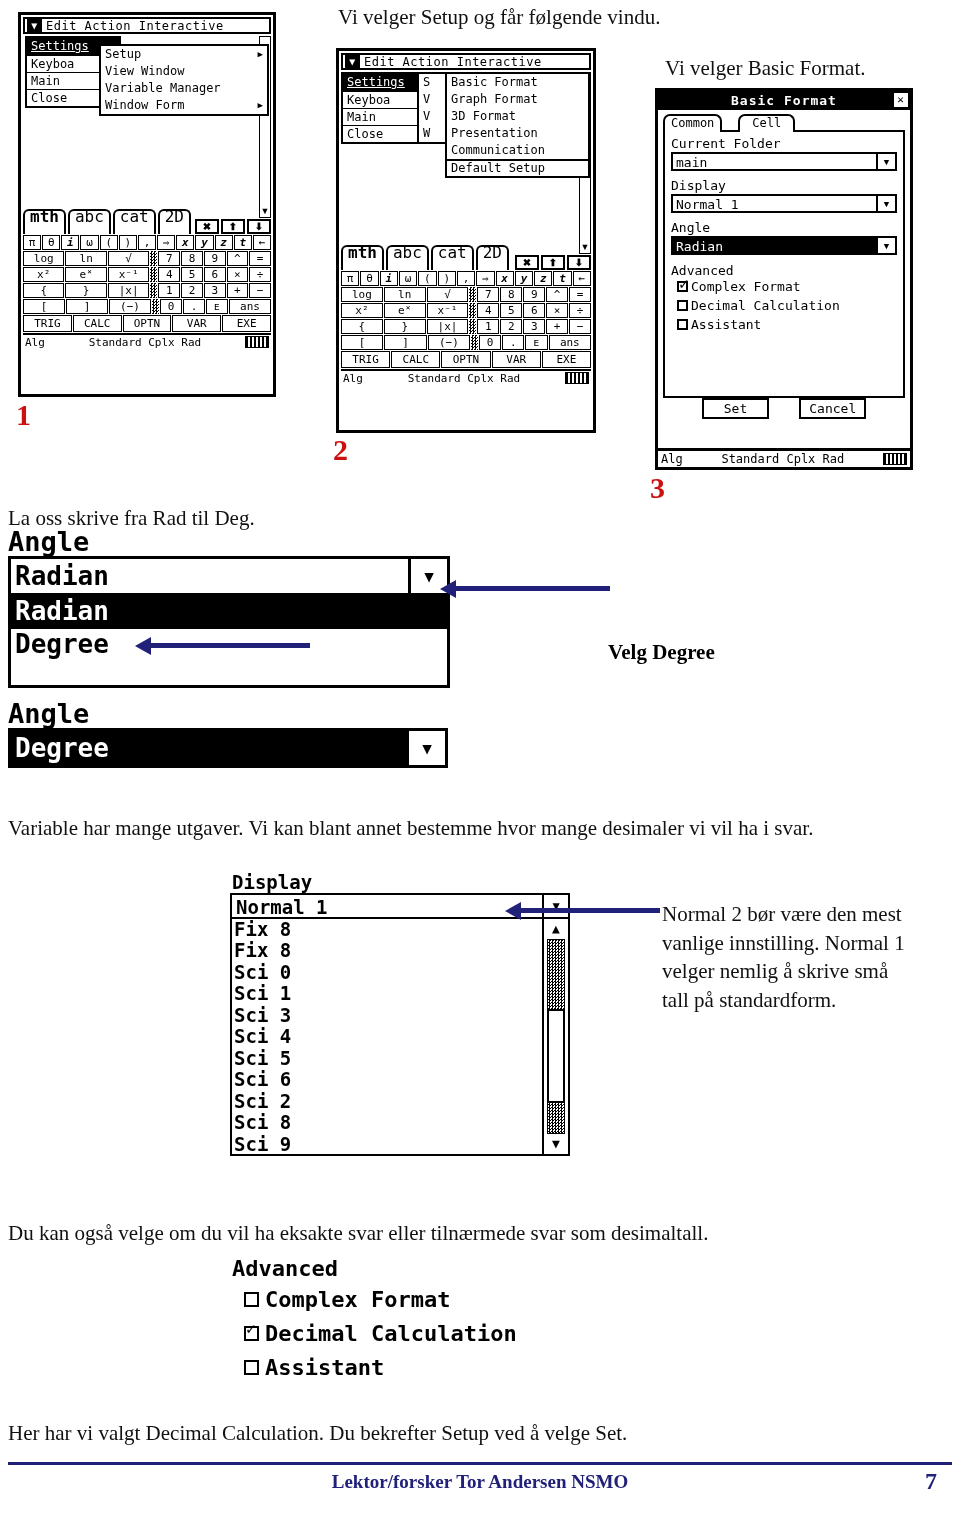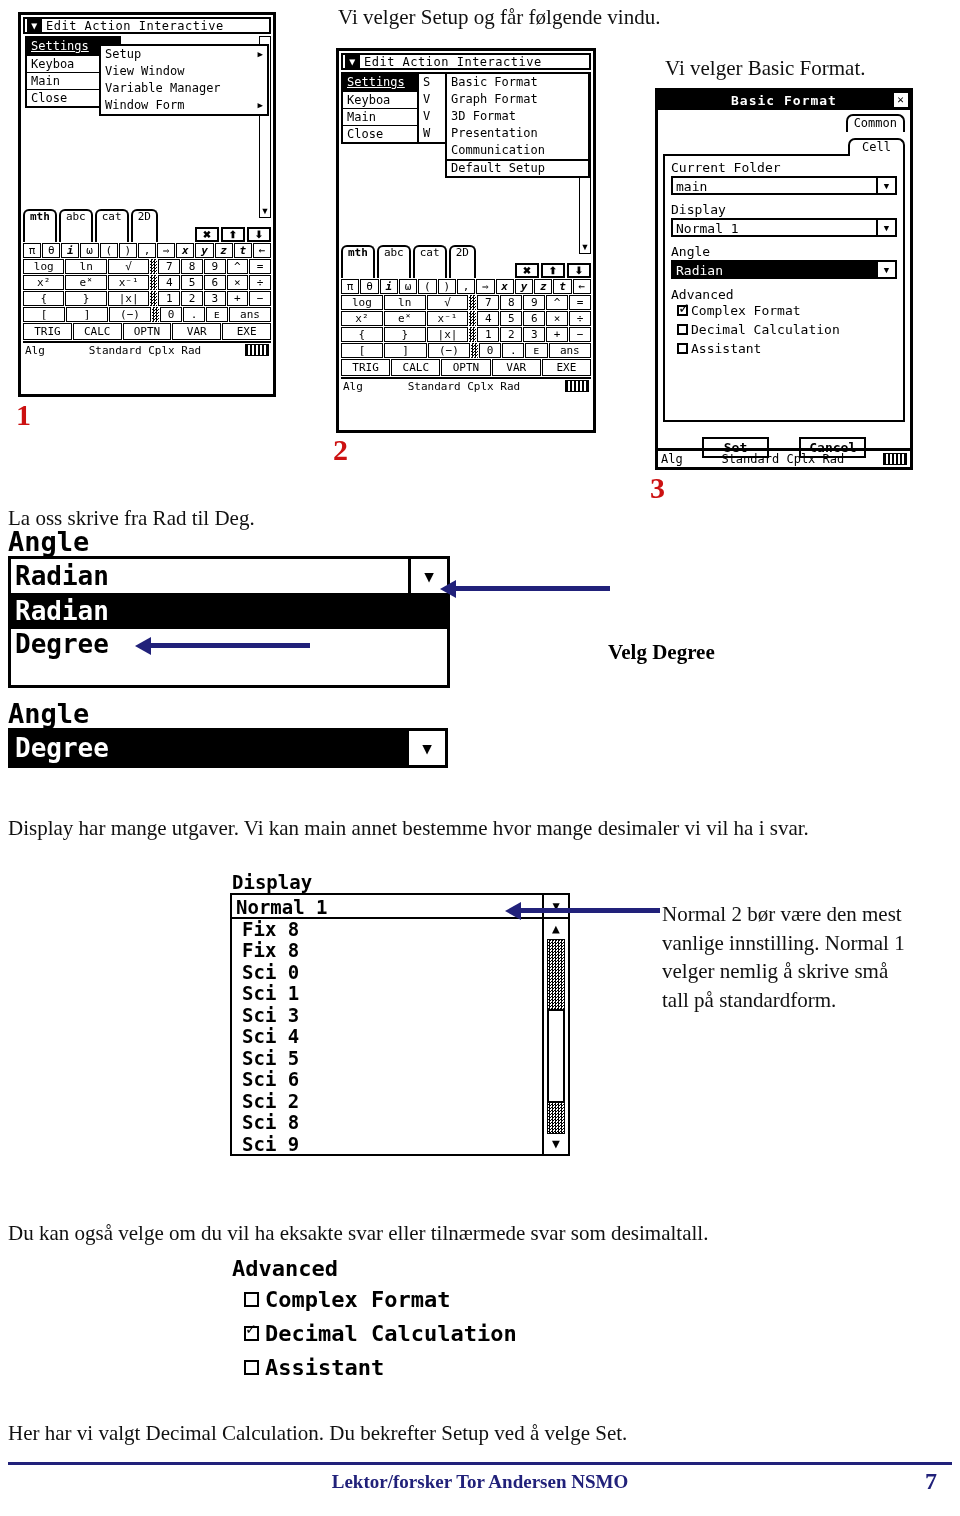--- a/index.html
+++ b/index.html
@@ -38,21 +38,21 @@
   .menu.nolines .mi + .mi{border-top:none;}
 
   .vscroll{position:absolute;right:2px;border:1px solid #000;background:#fff;box-sizing:border-box;}
   .vscroll .tri{position:absolute;left:50%;transform:translateX(-50%);font-size:9px;line-height:1;}
 
   
   .kb{position:absolute;left:0;right:0;bottom:0;padding:1px 2px 0 2px;box-sizing:border-box;}
   .tabrow{display:flex;gap:2px;align-items:flex-end;margin-bottom:1px;}
   .ktab{
     border:2px solid #000;border-bottom:none;border-radius:6px 6px 0 0;
-    font-size:11px;padding:0 5px;height:33px;line-height:12px;background:#fff;box-sizing:border-box;
+    font-size:16px;padding:0 5px;height:25px;line-height:12px;background:#fff;box-sizing:border-box;
     font-family:"DejaVu Sans Mono","Liberation Mono",monospace;
   }
   .ktab.active{font-weight:bold;}
   .kicon{border:2px solid #000;width:24px;height:15px;font-size:10px;line-height:11px;
     text-align:center;background:#fff;box-sizing:border-box;font-weight:bold;}
   .krow{display:flex;gap:1px;margin-bottom:1px;}
   .key{
     border:1px solid #000;flex:1;height:15px;line-height:13px;text-align:center;font-size:11px;
     background:#fff;box-sizing:border-box;font-family:"DejaVu Sans Mono","Liberation Mono",monospace;
     overflow:hidden;white-space:nowrap;
@@ -87,21 +87,21 @@
   .arrow-head{position:absolute;width:0;height:0;border-top:9px solid transparent;
     border-bottom:9px solid transparent;border-right:16px solid #21217a;}
 
   
   .dd-wrap{position:absolute;background:#fff;}
   .dd-title{font-size:19px;font-weight:bold;line-height:1.1;padding-left:2px;}
   .dd-combo{border:2px solid #000;display:flex;height:26px;box-sizing:border-box;}
   .dd-combo .val{flex:1;font-size:19px;font-weight:bold;padding:2px 4px;line-height:20px;}
   .dd-combo .btn{width:24px;border-left:2px solid #000;display:flex;align-items:center;justify-content:center;font-size:12px;}
   .dd-list{border:2px solid #000;border-top:none;display:flex;box-sizing:border-box;height:237px;}
-  .dd-items{flex:1;padding-left:10px;}
+  .dd-items{flex:1;padding-left:2px;}
   .dd-item{font-size:19px;font-weight:bold;line-height:21.5px;height:21.5px;white-space:nowrap;}
   .dd-sb{width:26px;border-left:2px solid #000;position:relative;box-sizing:border-box;}
   .dd-sb .ar{height:20px;display:flex;align-items:center;justify-content:center;font-size:13px;}
   .dd-sb .track{position:absolute;top:20px;bottom:20px;left:3px;right:3px;border:1px solid #000;
      background:repeating-conic-gradient(#000 0% 25%, #fff 0% 50%) 0 0/3px 3px;box-sizing:border-box;}
   .dd-sb .thumb{position:absolute;left:3px;right:3px;top:90px;height:94px;background:#fff;border:2px solid #000;box-sizing:border-box;}
 
   
   .adv{position:absolute;background:#fff;font-family:"DejaVu Sans Mono","Liberation Mono",monospace;}
   .adv h4{margin:0;font-size:22px;font-weight:bold;line-height:1.25;}
@@ -410,21 +410,21 @@
 <div class="abs" style="left:655px;top:88px;width:258px;height:382px;border:3px solid #000;
             background:#fff;box-sizing:border-box;font-family:'DejaVu Sans Mono','Liberation Mono',monospace;">
   <div style="background:#000;color:#fff;height:19px;display:flex;align-items:center;
               justify-content:center;position:relative;font-size:13px;font-weight:bold;letter-spacing:1px;">
     <span>Basic Format</span>
     <span style="position:absolute;right:2px;top:2px;width:14px;height:14px;background:#fff;color:#000;
                  font-size:11px;line-height:14px;text-align:center;font-weight:bold;">✕</span>
   </div>
   <div style="padding:4px 5px 0 5px;position:relative;height:calc(100% - 19px);box-sizing:border-box;">
 
-    <div style="display:flex;align-items:flex-end;gap:6px;flex-direction:column;">
+    <div style="display:flex;align-items:flex-end;gap:16px;">
       <div style="border:2px solid #000;border-bottom:none;border-radius:7px 7px 0 0;padding:0 6px;
                   height:18px;line-height:15px;font-size:12px;background:#fff;box-sizing:border-box;">
         <span>Common</span></div>
       <div style="border:2px solid #000;border-bottom:none;border-radius:7px 7px 0 0;padding:0 12px;
                   height:18px;line-height:15px;font-size:12px;background:#fff;box-sizing:border-box;">
         <span>Cell</span></div>
     </div>
 
     <div style="border:2px solid #000;margin-top:-2px;height:268px;padding:4px 6px;box-sizing:border-box;">
       <div style="font-size:13px;">Current Folder</div>
@@ -453,21 +453,21 @@
       <div style="display:flex;align-items:center;font-size:13px;padding-left:6px;margin-top:4px;">
         <span class="cbx" style="width:11px;height:11px;border-width:2px;margin-right:3px;"></span>
         <span>Decimal Calculation</span>
       </div>
       <div style="display:flex;align-items:center;font-size:13px;padding-left:6px;margin-top:4px;">
         <span class="cbx" style="width:11px;height:11px;border-width:2px;margin-right:3px;"></span>
         <span>Assistant</span>
       </div>
     </div>
 
-    <div style="display:flex;justify-content:center;gap:30px;margin-top:15px;font-weight:bold;">
+    <div style="display:flex;justify-content:center;gap:30px;margin-top:0;">
       <div style="border:2px solid #000;font-size:13px;padding:1px 20px;background:#fff;box-sizing:border-box;"><span>Set</span></div>
       <div style="border:2px solid #000;font-size:13px;padding:1px 8px;background:#fff;box-sizing:border-box;"><span>Cancel</span></div>
     </div>
 
     <div style="position:absolute;left:0;right:0;bottom:0;border-top:3px solid #000;height:19px;
                 display:flex;align-items:center;justify-content:space-between;padding:0 3px;
                 font-size:12px;box-sizing:border-box;">
       <span>Alg</span>
       <span>Standard Cplx Rad</span>
       <span class="batt"></span>
@@ -499,21 +499,21 @@
 <div class="abs prose-b" style="left:608px;top:640px;">Velg Degree</div>
 
 <div class="abs ill" style="left:8px;top:700px;width:440px;">
   <div class="ill-label">Angle</div>
   <div class="combo inv" style="height:40px;">
     <div class="val">Degree</div>
     <div class="btn">▼</div>
   </div>
 </div>
 
-<div class="abs prose" style="left:8px;top:815px;width:900px;">Display har mange utgaver. Vi kan main annet bestemme hvor mange desimaler vi vil ha i svar.</div>
+<div class="abs prose" style="left:8px;top:815px;width:900px;">Variable har mange utgaver. Vi kan blant annet bestemme hvor mange desimaler vi vil ha i svar.</div>
 
 <div class="dd-wrap" style="left:230px;top:872px;width:340px;font-family:'DejaVu Sans Mono','Liberation Mono',monospace;">
   <div class="dd-title">Display</div>
   <div class="dd-combo">
     <div class="val">Normal 1</div>
     <div class="btn">▼</div>
   </div>
   <div class="dd-list">
     <div class="dd-items">
       <div class="dd-item">Fix 8</div>

